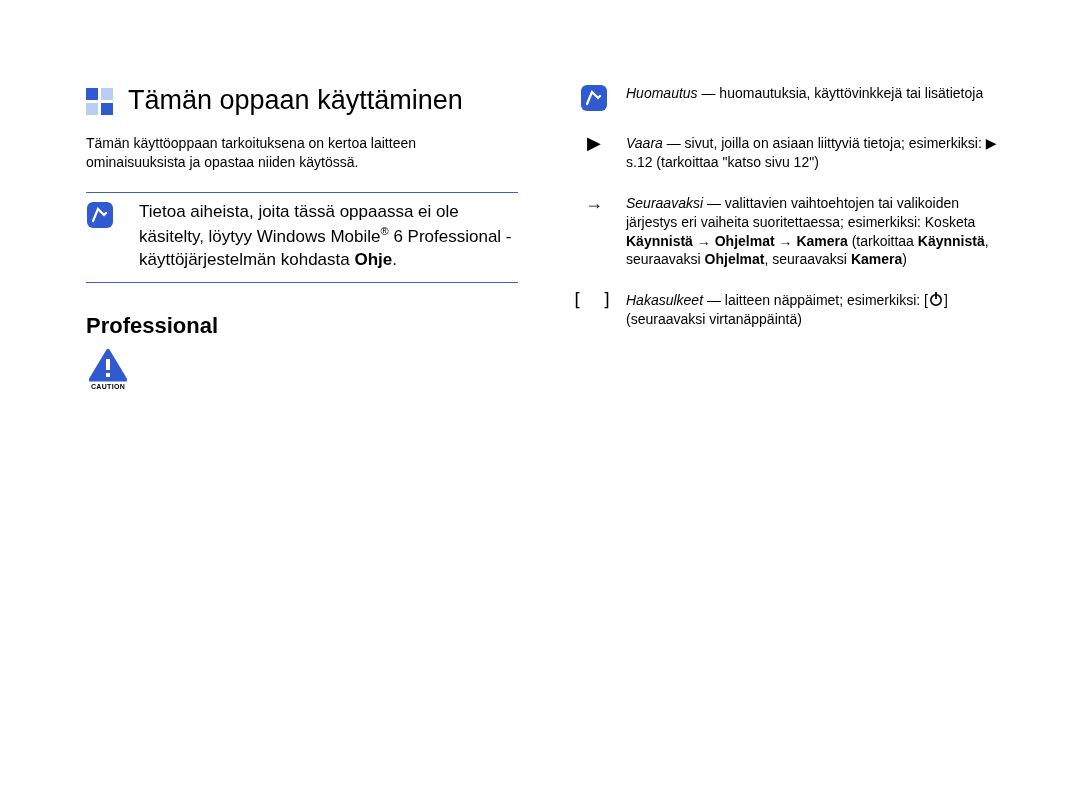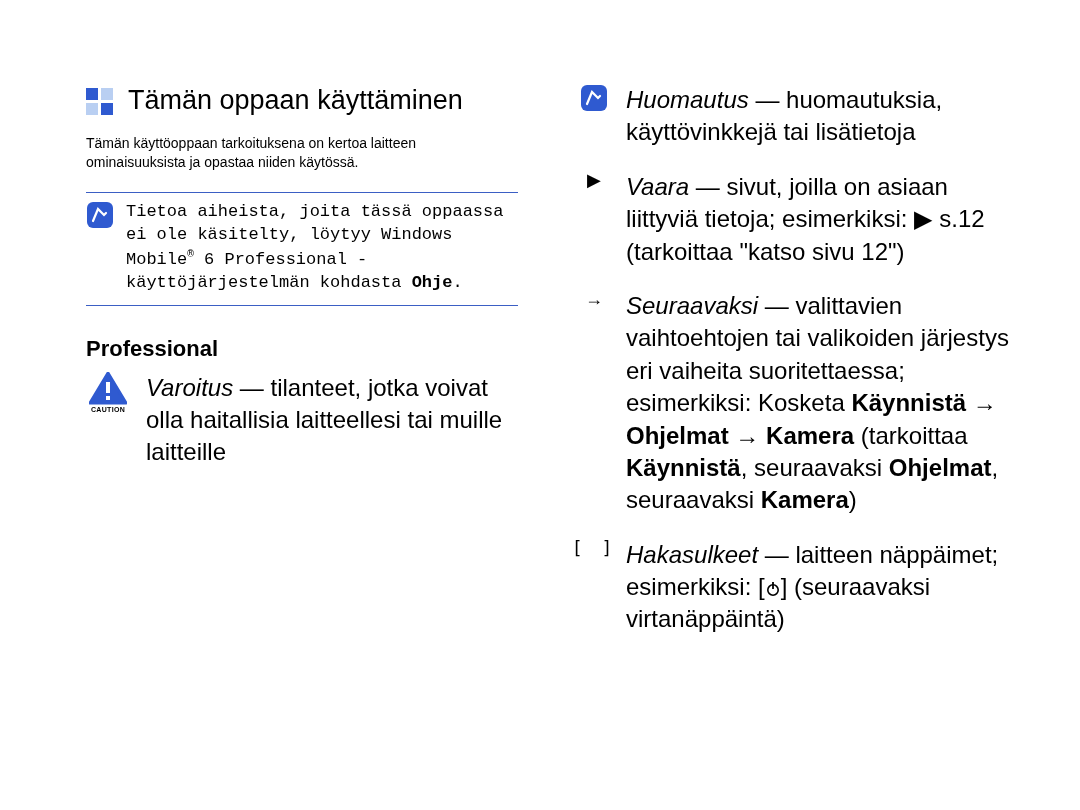--- a/index.html
+++ b/index.html
@@ -39,23 +39,22 @@
   .intro {
     font-size: 14px;
     line-height: 1.35;
     margin-bottom: 20px;
   }
   .note-box {
     border-top: 1px solid #3b5fc4;
     border-bottom: 1px solid #3b5fc4;
     padding: 8px 0 10px 0;
     display: flex;
-    gap: 12px;
+    gap: 25px;
     margin-bottom: 30px;
-    font-family: Liberation Mono, monospace;
   }
   .note-icon-wrap { flex-shrink: 0; }
   .note-text { font-size: 17px; line-height: 1.35; }
   h2 {
     font-size: 22px;
     font-weight: 700;
     margin-bottom: 10px;
   }
   .sub-intro {
     font-size: 18px;
@@ -70,21 +69,21 @@
   .item-icon {
     width: 44px;
     flex-shrink: 0;
     display: flex;
     flex-direction: column;
     align-items: center;
     justify-content: flex-start;
   }
   .item-icon.narrow { width: 32px; }
   .item-body {
-    font-size: 24px;
+    font-size: 14px;
     line-height: 1.35;
   }
   .italic { font-style: italic; }
   .bold { font-weight: 700; }
   .sup { font-size: 11px; vertical-align: super; }
   .warn-label { font-size: 7px; font-weight: 700; margin-top: 1px; letter-spacing: 0.3px; }
   .tri-svg { display: block; }
   .arrow-glyph { font-size: 18px; line-height: 1; }
   .brackets { font-size: 18px; line-height: 1; letter-spacing: 4px; font-family: monospace; }
   .inline-icon { vertical-align: -2px; }
@@ -123,23 +122,20 @@
 
     <div class="item">
       <div class="item-icon">
         <svg class="tri-svg" width="38" height="33" viewBox="0 0 38 33">
           <path d="M19 1 L37 31 L1 31 Z" fill="#2f5ad0" stroke="#2f5ad0" stroke-width="3" stroke-linejoin="round"></path>
           <rect x="17" y="10" width="4" height="11" fill="#fff"></rect>
           <rect x="17" y="24" width="4" height="4" fill="#fff"></rect>
         </svg>
         <div class="warn-label">CAUTION</div>
       </div>
-      <div class="item-body">
-        <span class="italic">Varoitus</span><span> — tilanteet, jotka voivat olla haitallisia laitteellesi tai muille laitteille</span>
-      </div>
     </div>
   </div>
 
   <div class="col">
     <div class="item">
       <div class="item-icon narrow">
         <svg width="28" height="28" viewBox="0 0 28 28">
           <rect x="1" y="1" width="26" height="26" rx="6" fill="#2f5ad0"></rect>
           <path d="M7 20 L12 8 L18 14 L20 12" stroke="#fff" stroke-width="2.2" fill="none" stroke-linecap="round"></path>
         </svg>

